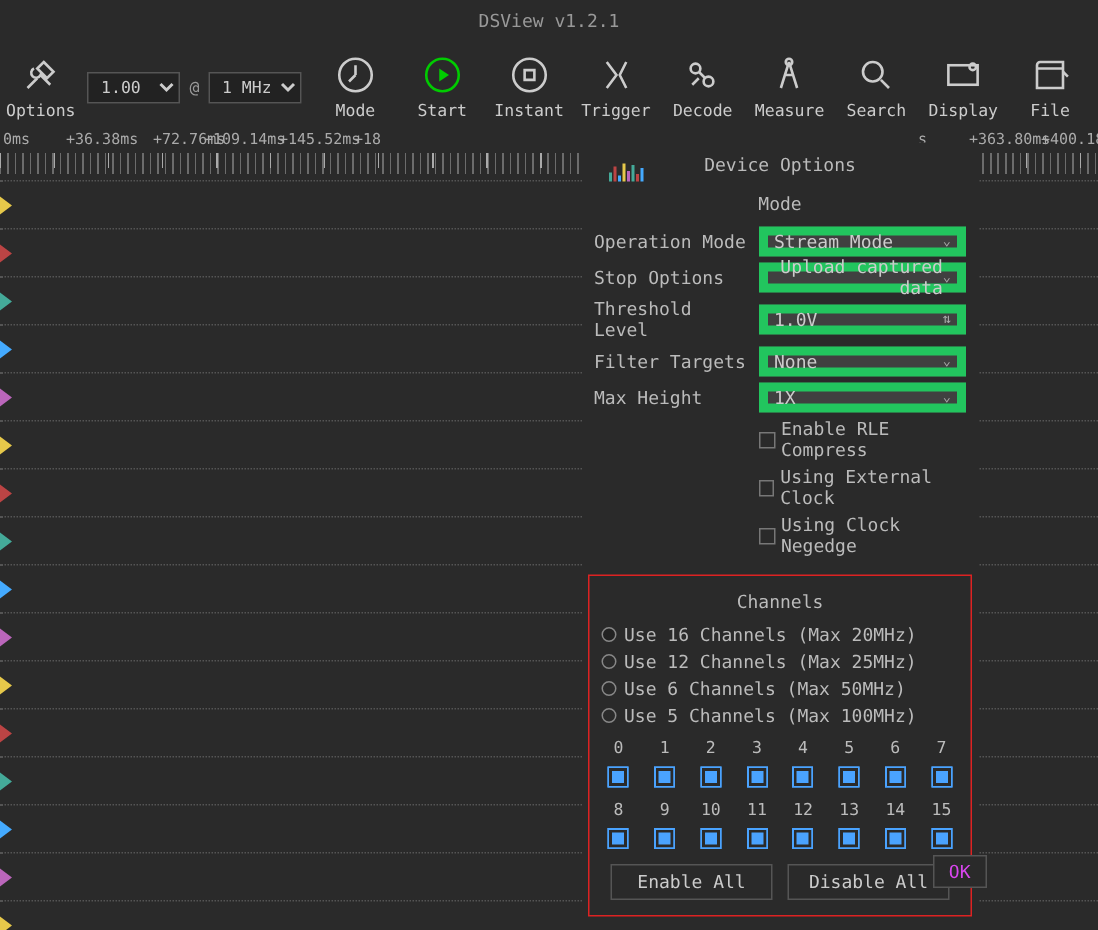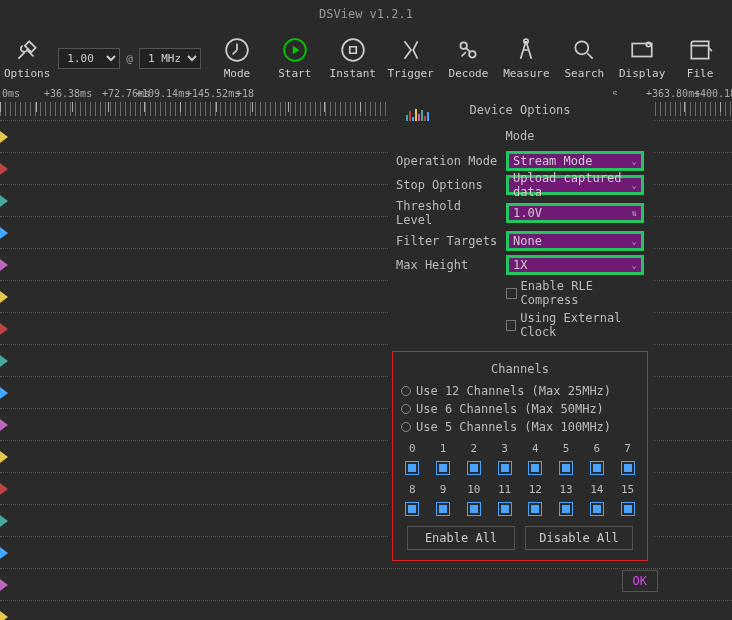--- a/index.html
+++ b/index.html
@@ -28,21 +28,21 @@
 .ch-row { height:32px; border-top:1px dotted #555; position:relative; }
 .ch-marker { position:absolute; left:0; top:10px; width:0; height:0; border-left:8px solid; border-top:6px solid transparent; border-bottom:6px solid transparent; }
 
 .dialog { position:absolute; right:80px; top:95px; width:264px; background:#2a2a2a; color:#bbb; }
 .dlg-wave { position:absolute; left:18px; top:14px; display:flex; gap:1px; align-items:flex-end; }
 .dlg-wave span { width:2px; }
 .dlg-title { text-align:center; padding:8px 0; font-size:12px; }
 .sect-title { text-align:center; font-size:12px; margin:4px 0 6px; }
 .form-row { display:flex; align-items:center; padding:2px 8px; gap:6px; }
 .form-row .lbl { width:104px; font-size:12px; }
-.sel2 { flex:1; background:#701a75; border:3px solid #22c55e; color:#ccc; font-size:12px; padding:1px 4px; display:flex; justify-content:space-between; align-items:center; height:20px; }
+.sel2 { flex:1; background:#404040; border:6px solid #22c55e; color:#ccc; font-size:12px; padding:1px 4px; display:flex; justify-content:space-between; align-items:center; height:20px;text-align:right; }
 .sel2 .arr { font-size:9px; color:#aaa; }
 .check-row { padding:2px 0 2px 118px; font-size:12px; display:flex; align-items:center; gap:4px; }
 .check-row .cb { width:11px; height:11px; border:1px solid #777; }
 
 .chan-panel { border:1px solid #d22; margin:10px 4px 0; padding:6px 6px 10px; }
 .radio-row { display:flex; align-items:center; gap:5px; padding:2px 2px; font-size:12px; }
 .radio { width:10px; height:10px; border-radius:50%; border:1px solid #888; display:flex; align-items:center; justify-content:center; }
 .radio.sel::after { content:''; width:5px; height:5px; border-radius:50%; background:#4aa3ff; }
 .chan-grid { display:grid; grid-template-columns:repeat(8,1fr); gap:4px 4px; margin-top:6px; text-align:center; }
 .chan-num { font-size:11px; color:#bbb; }
@@ -273,24 +273,32 @@
     </div>
 
   <div class="check-row">
       <span class="cb"></span>
       <span>Enable RLE Compress</span>
     </div>
   <div class="check-row">
       <span class="cb"></span>
       <span>Using External Clock</span>
     </div>
+  <div class="check-row">
+      <span class="cb"></span>
+      <span>Using Clock Negedge</span>
+    </div>
 
   <div class="chan-panel">
     <div class="sect-title">Channels</div>
     <div id="radio-rows">
+        <div class="radio-row">
+          <span class="radio sel"></span>
+          <span>Use 16 Channels (Max 20MHz)</span>
+        </div>
         <div class="radio-row">
           <span class="radio"></span>
           <span>Use 12 Channels (Max 25MHz)</span>
         </div>
         <div class="radio-row">
           <span class="radio"></span>
           <span>Use 6 Channels (Max 50MHz)</span>
         </div>
         <div class="radio-row">
           <span class="radio"></span>

